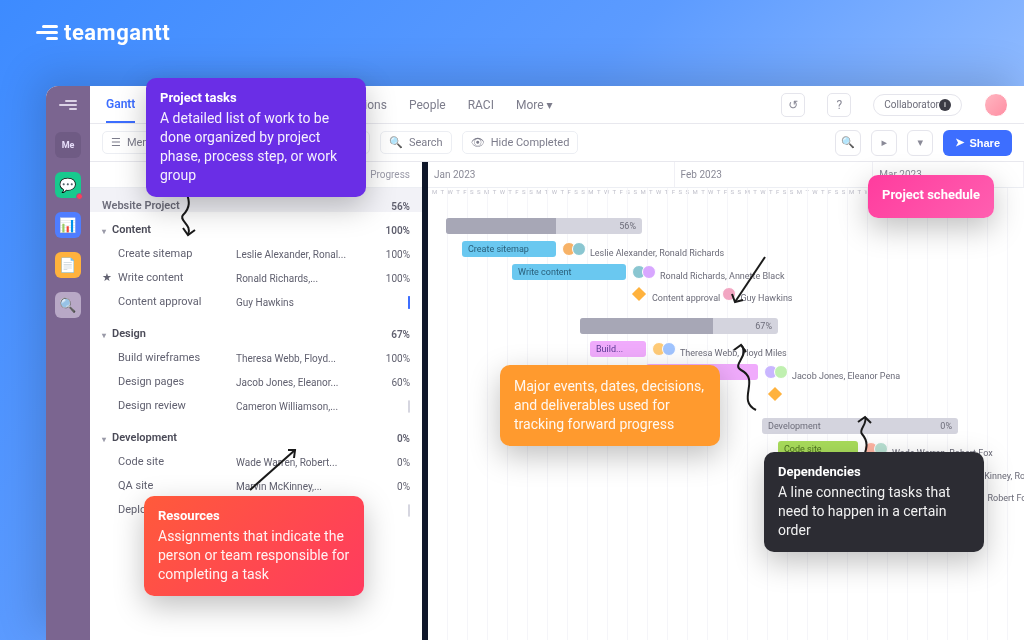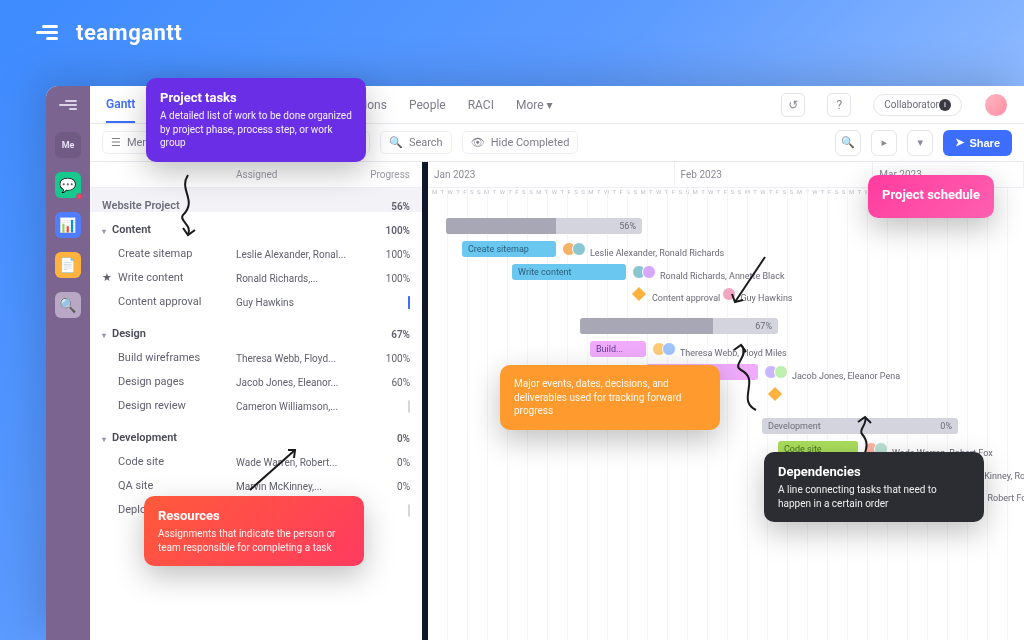--- a/index.html
+++ b/index.html
@@ -1,17 +1,17 @@
 <!DOCTYPE html>
 <html><head>
 <meta charset="utf-8">
 <style>
   * { box-sizing: border-box; margin: 0; padding: 0; }
   body { font-family: -apple-system, BlinkMacSystemFont, "Segoe UI", Roboto, Helvetica, Arial, sans-serif; width:1024px; height:640px; overflow:hidden; background: linear-gradient(135deg,#3d8bff 0%, #5c9bff 40%, #a7c9ff 80%, #e2eeff 100%); position:relative;}
-  .brand { position:absolute; top:20px; left:36px; color:#fff; font-weight:700; font-size:22px; letter-spacing:.5px; display:flex; align-items:center; gap:18px;}
+  .brand { position:absolute; top:20px; left:36px; color:#fff; font-weight:700; font-size:22px; letter-spacing:.5px; display:flex; align-items:center; gap:6px;}
   .brand-glyph{display:inline-flex; flex-direction:column; gap:3px; align-items:flex-end}
   .brand-glyph span{height:3px; background:#fff; border-radius:2px}
   .brand-glyph span:nth-child(1){width:16px}
   .brand-glyph span:nth-child(2){width:22px}
   .brand-glyph span:nth-child(3){width:12px}
 
   .window { position:absolute; top:86px; left:46px; right:0; bottom:0; background:#fff; border-top-left-radius:12px; box-shadow: -10px -10px 40px rgba(0,0,0,.15); display:flex; overflow:hidden;}
   .rail { width:44px; background:#7b6590; display:flex; flex-direction:column; align-items:center; padding-top:14px; gap:14px;}
   .rail .logo-glyph{display:inline-flex;flex-direction:column;gap:2px;align-items:flex-end;margin-bottom:8px}
   .rail .logo-glyph span{height:2px;background:#dcd3e6;border-radius:2px}
@@ -77,21 +77,21 @@
   .bar.violet{background:#f0abfc;color:#5b3a94}
   .bar.green{background:#a9dd5b;color:#4b6f1e}
   .milestone{position:absolute;width:10px;height:10px;background:#ffb23d;transform:rotate(45deg)}
   .lbl{position:absolute;font-size:9px;color:#6b6b78;white-space:nowrap}
   .avs{display:inline-flex;margin-right:4px}
   .av{width:14px;height:14px;border-radius:50%;border:1px solid #fff;margin-left:-4px}
   .av:first-child{margin-left:0}
 
   .callout{position:absolute;border-radius:10px;padding:12px 14px;color:#fff;font-size:11px;box-shadow:0 10px 30px rgba(0,0,0,.25);max-width:220px;z-index:50}
   .callout h4{font-size:13px;font-weight:700;margin-bottom:4px}
-  .callout p{font-size:10px;line-height:1.35;opacity:.93}
+  .callout p{font-size:14px;line-height:1.35;opacity:.93}
   .c-purple{background:#6a2ee6;top:78px;left:146px}
   .c-pink{background:linear-gradient(135deg,#ff3c9e,#ff5fb0);top:175px;right:30px}
   .c-orange{background:#ff9a2e;top:365px;left:500px}
   .c-red{background:linear-gradient(135deg,#ff5a3b,#ff3b5f);top:496px;left:144px}
   .c-black{background:#2c2c33;top:452px;right:40px}
 
   .sketch{position:absolute;pointer-events:none;z-index:40}
 </style>
 </head>
 <body>

